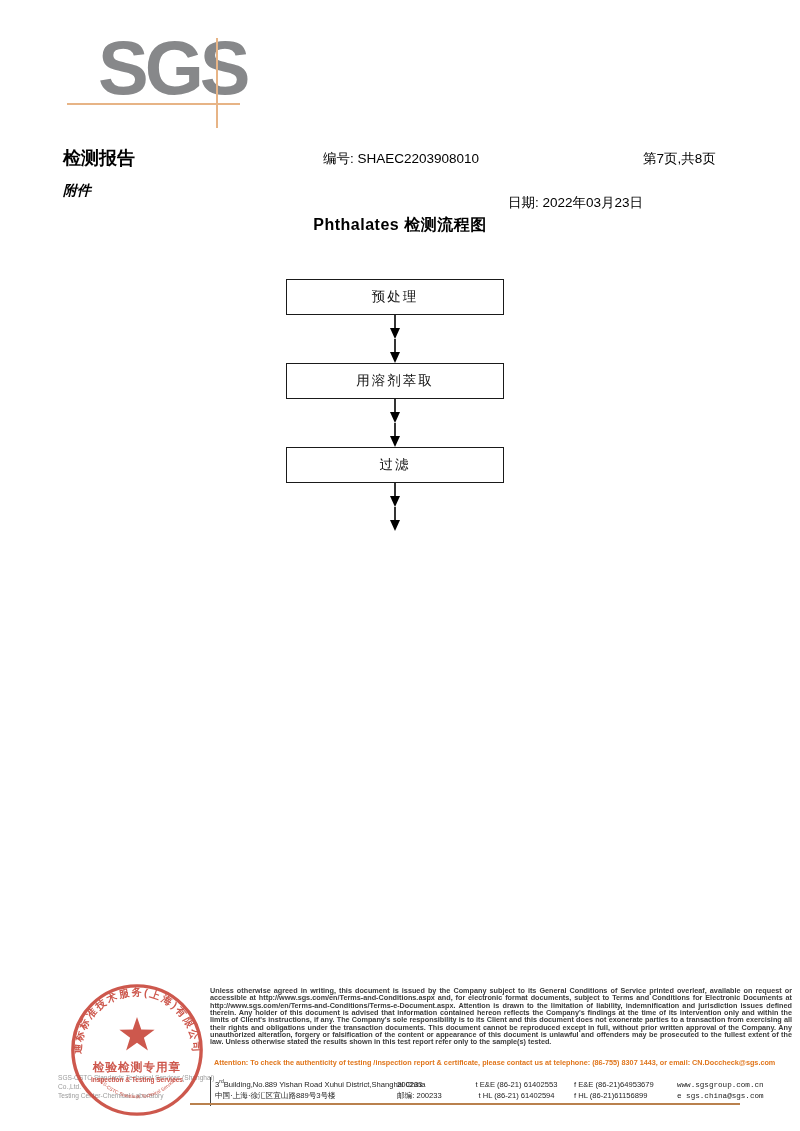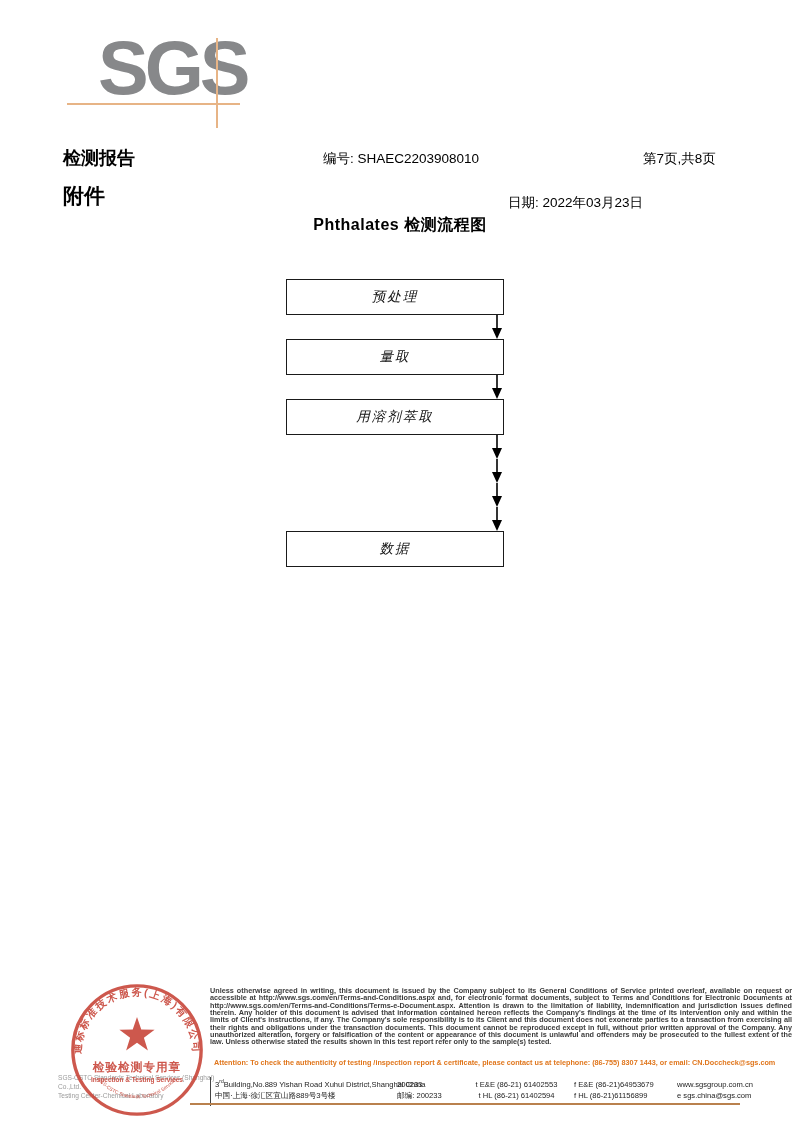--- a/index.html
+++ b/index.html
@@ -16,29 +16,29 @@
     color:#87888a; line-height:1;
   }
   .logo-hline { position:absolute; left:67px; top:103px; width:173px; height:2px; background:#e7b486; }
   .logo-vline { position:absolute; left:216px; top:38px; width:2px; height:90px; background:#e7b486; }
   
   .report-title { position:absolute; left:63px; top:146px; font-size:18px; font-weight:bold; }
   .hdr { position:absolute; top:150px; font-size:13.5px; white-space:nowrap; }
   .hdr-no   { left:278px;margin-left:45px; }
   .hdr-date { left:508px;margin-top:44px; }
   .hdr-page { left:643px; }
-  .attachment { position:absolute; left:63px; top:182px; font-size:21px; font-weight:bold; }
+  .attachment { position:absolute; left:63px; top:182px; font-size:14px; font-weight:bold;font-style:italic; }
   
   .flow-title {
     position:absolute; left:0; top:215px; width:100%;
     text-align:center; font-size:16px; font-weight:bold; letter-spacing:0.5px;
   }
   .flowchart {
     position:absolute; left:286px; top:279px; width:218px;
-    display:flex; flex-direction:column; align-items:flex-end;font-style:italic;
+    display:flex; flex-direction:column; align-items:center;
   }
   .flow-box {
     width:218px; height:36px; border:1px solid #1a1a1a; background:#fff;
     display:flex; align-items:center; justify-content:center;
     font-size:13.5px; letter-spacing:2px; color:#111;
   }
   .flow-arrow { width:14px; height:24px; display:block; }
   
   .company-gray {
     position:absolute; left:58px; top:1073px; width:165px;
@@ -55,21 +55,21 @@
   }
   .addr {
     position:absolute; left:215px; top:1078px; width:581px;
     font-size:7.6px; color:#1c1c1c;
   }
   .addr-row { display:flex; align-items:baseline; height:13px; white-space:nowrap; }
   .addr-c1 { width:182px; }
   .addr-c2 { width:62px; }
   .addr-c3 { width:115px;text-align:center; }
   .addr-c4 { width:103px; }
-  .addr-c5 { flex:1; }
+  .addr-c5 { flex:1;font-family:Liberation Mono, monospace; }
   .addr sup { font-size:5px; }
   .addr-vline { position:absolute; left:210px; top:1077px; width:1px; height:29px; background:#444; }
   .footer-hline { position:absolute; left:190px; top:1103px; width:550px; height:2px; background:#b9814e; }
   .member {
     position:absolute; right:57px; top:1131px;
     font-size:11px; font-weight:bold; color:#222;
   }
   .stamp { position:absolute; left:68px; top:981px; width:138px; height:138px; opacity:0.9; }
   .stamp text { font-family:"Liberation Sans", sans-serif; }
 </style>
@@ -89,43 +89,42 @@
   <div class="attachment">附件</div>
 
   <div class="flow-title">Phthalates 检测流程图</div>
 
   <div class="flowchart">
     <div class="flow-box">预处理</div>
     <svg class="flow-arrow" viewBox="0 0 14 24">
         <line x1="7" y1="0" x2="7" y2="14" stroke="#000" stroke-width="1.6"></line>
         <polygon points="2,13 12,13 7,24" fill="#000"></polygon>
       </svg>
-    <div class="flow-box">量取</div>
     <svg class="flow-arrow" viewBox="0 0 14 24">
         <line x1="7" y1="0" x2="7" y2="14" stroke="#000" stroke-width="1.6"></line>
         <polygon points="2,13 12,13 7,24" fill="#000"></polygon>
       </svg>
     <div class="flow-box">用溶剂萃取</div>
     <svg class="flow-arrow" viewBox="0 0 14 24">
         <line x1="7" y1="0" x2="7" y2="14" stroke="#000" stroke-width="1.6"></line>
         <polygon points="2,13 12,13 7,24" fill="#000"></polygon>
       </svg>
     <svg class="flow-arrow" viewBox="0 0 14 24">
         <line x1="7" y1="0" x2="7" y2="14" stroke="#000" stroke-width="1.6"></line>
         <polygon points="2,13 12,13 7,24" fill="#000"></polygon>
       </svg>
+    <div class="flow-box">过滤</div>
     <svg class="flow-arrow" viewBox="0 0 14 24">
         <line x1="7" y1="0" x2="7" y2="14" stroke="#000" stroke-width="1.6"></line>
         <polygon points="2,13 12,13 7,24" fill="#000"></polygon>
       </svg>
     <svg class="flow-arrow" viewBox="0 0 14 24">
         <line x1="7" y1="0" x2="7" y2="14" stroke="#000" stroke-width="1.6"></line>
         <polygon points="2,13 12,13 7,24" fill="#000"></polygon>
       </svg>
-    <div class="flow-box">数据</div>
   </div>
 
   <div class="company-gray">
     <div>SGS-CSTC Standards Technical Services (Shanghai) Co.,Ltd.</div>
     <div>Testing Center-Chemical Laboratory</div>
   </div>
 
   <div class="legal">Unless otherwise agreed in writing, this document is issued by the Company subject to its General Conditions of Service printed overleaf, available on request or accessible at http://www.sgs.com/en/Terms-and-Conditions.aspx and, for electronic format documents, subject to Terms and Conditions for Electronic Documents at http://www.sgs.com/en/Terms-and-Conditions/Terms-e-Document.aspx. Attention is drawn to the limitation of liability, indemnification and jurisdiction issues defined therein. Any holder of this document is advised that information contained hereon reflects the Company's findings at the time of its intervention only and within the limits of Client's instructions, if any. The Company's sole responsibility is to its Client and this document does not exonerate parties to a transaction from exercising all their rights and obligations under the transaction documents. This document cannot be reproduced except in full, without prior written approval of the Company. Any unauthorized alteration, forgery or falsification of the content or appearance of this document is unlawful and offenders may be prosecuted to the fullest extent of the law. Unless otherwise stated the results shown in this test report refer only to the sample(s) tested.</div>
   <div class="attention">Attention: To check the authenticity of testing /inspection report &amp; certificate, please contact us at telephone: (86-755) 8307 1443, or email: CN.Doccheck@sgs.com</div>
 

